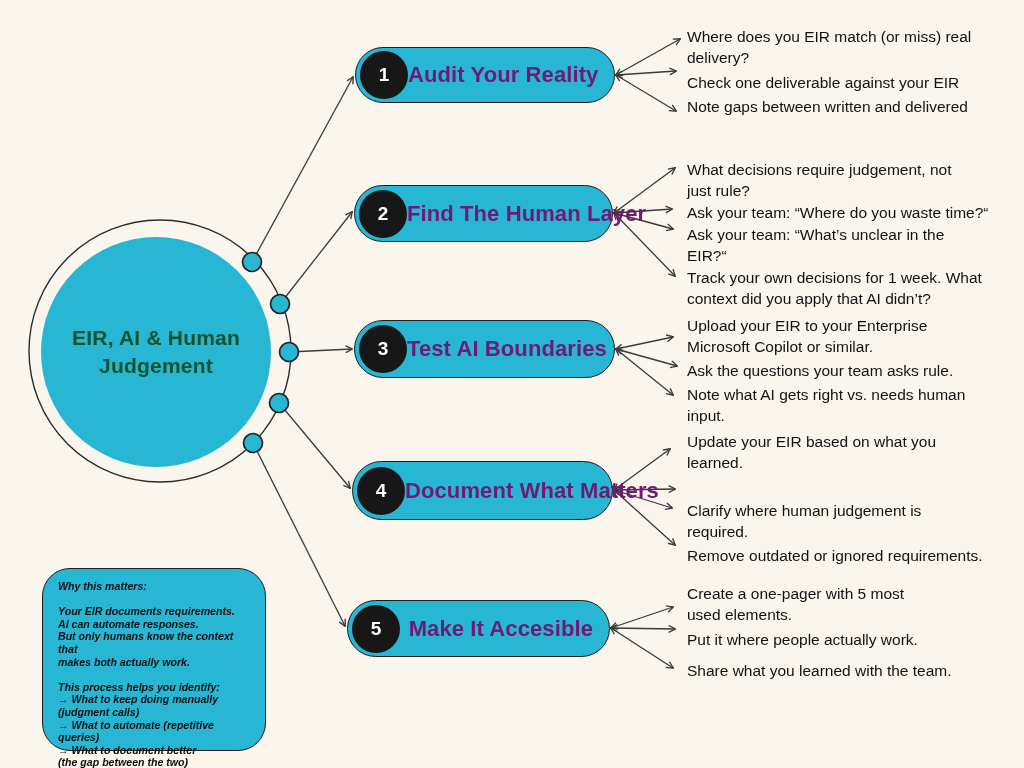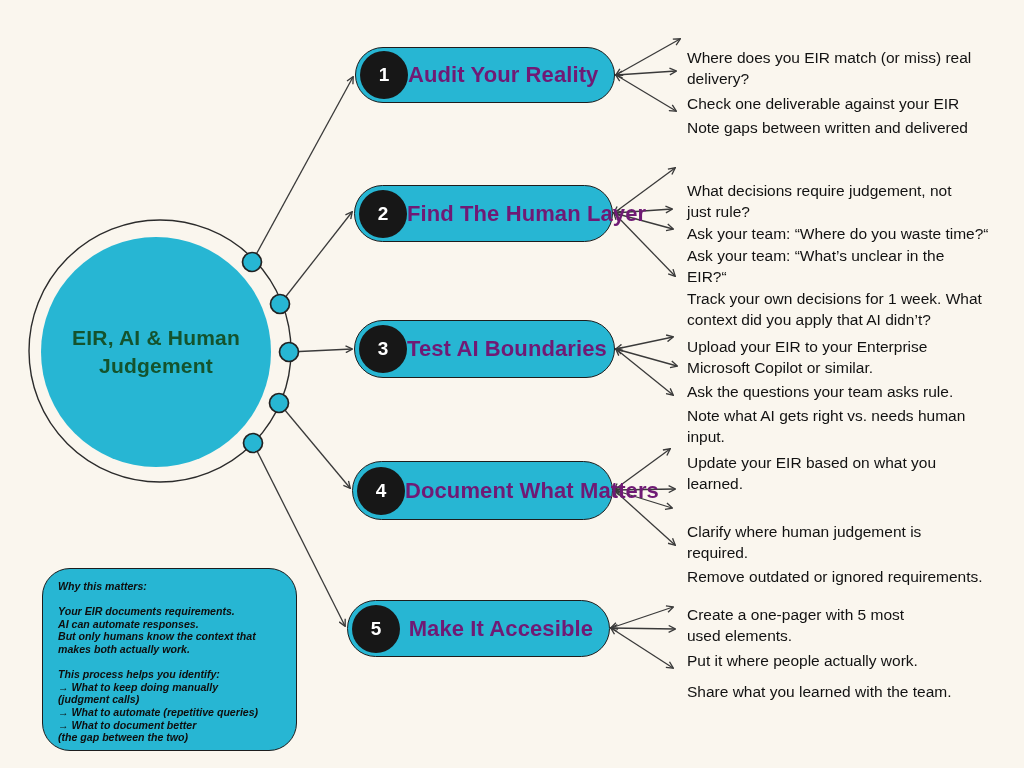--- a/index.html
+++ b/index.html
@@ -53,25 +53,25 @@
   }
   .pill-label{
     flex:1;text-align:right;padding-right:16px;
     font-size:22px;font-weight:700;color:#701a75;
     letter-spacing:.1px;white-space:nowrap;
   }
 
   .leaf{
     position:absolute;left:687px;width:334px;z-index:2;
     font-size:15.5px;line-height:21px;font-weight:500;
-    white-space:pre-line;color:#121212;margin-top:21px;
+    white-space:pre-line;color:#121212;
   }
 
   .why-box{
-    position:absolute;left:42px;top:568px;width:255px;height:183px;z-index:3;
+    position:absolute;left:42px;top:568px;width:224px;height:183px;z-index:3;
     background:var(--cyan);
     border:1.6px solid #1d1d1d;
     border-radius:28px;
     padding:11px 12px 10px 15px;
   }
   .why-text{
     font-style:italic;font-weight:700;
     font-size:10.6px;line-height:12.6px;
     white-space:pre-line;color:#0e0e0e;
   }

